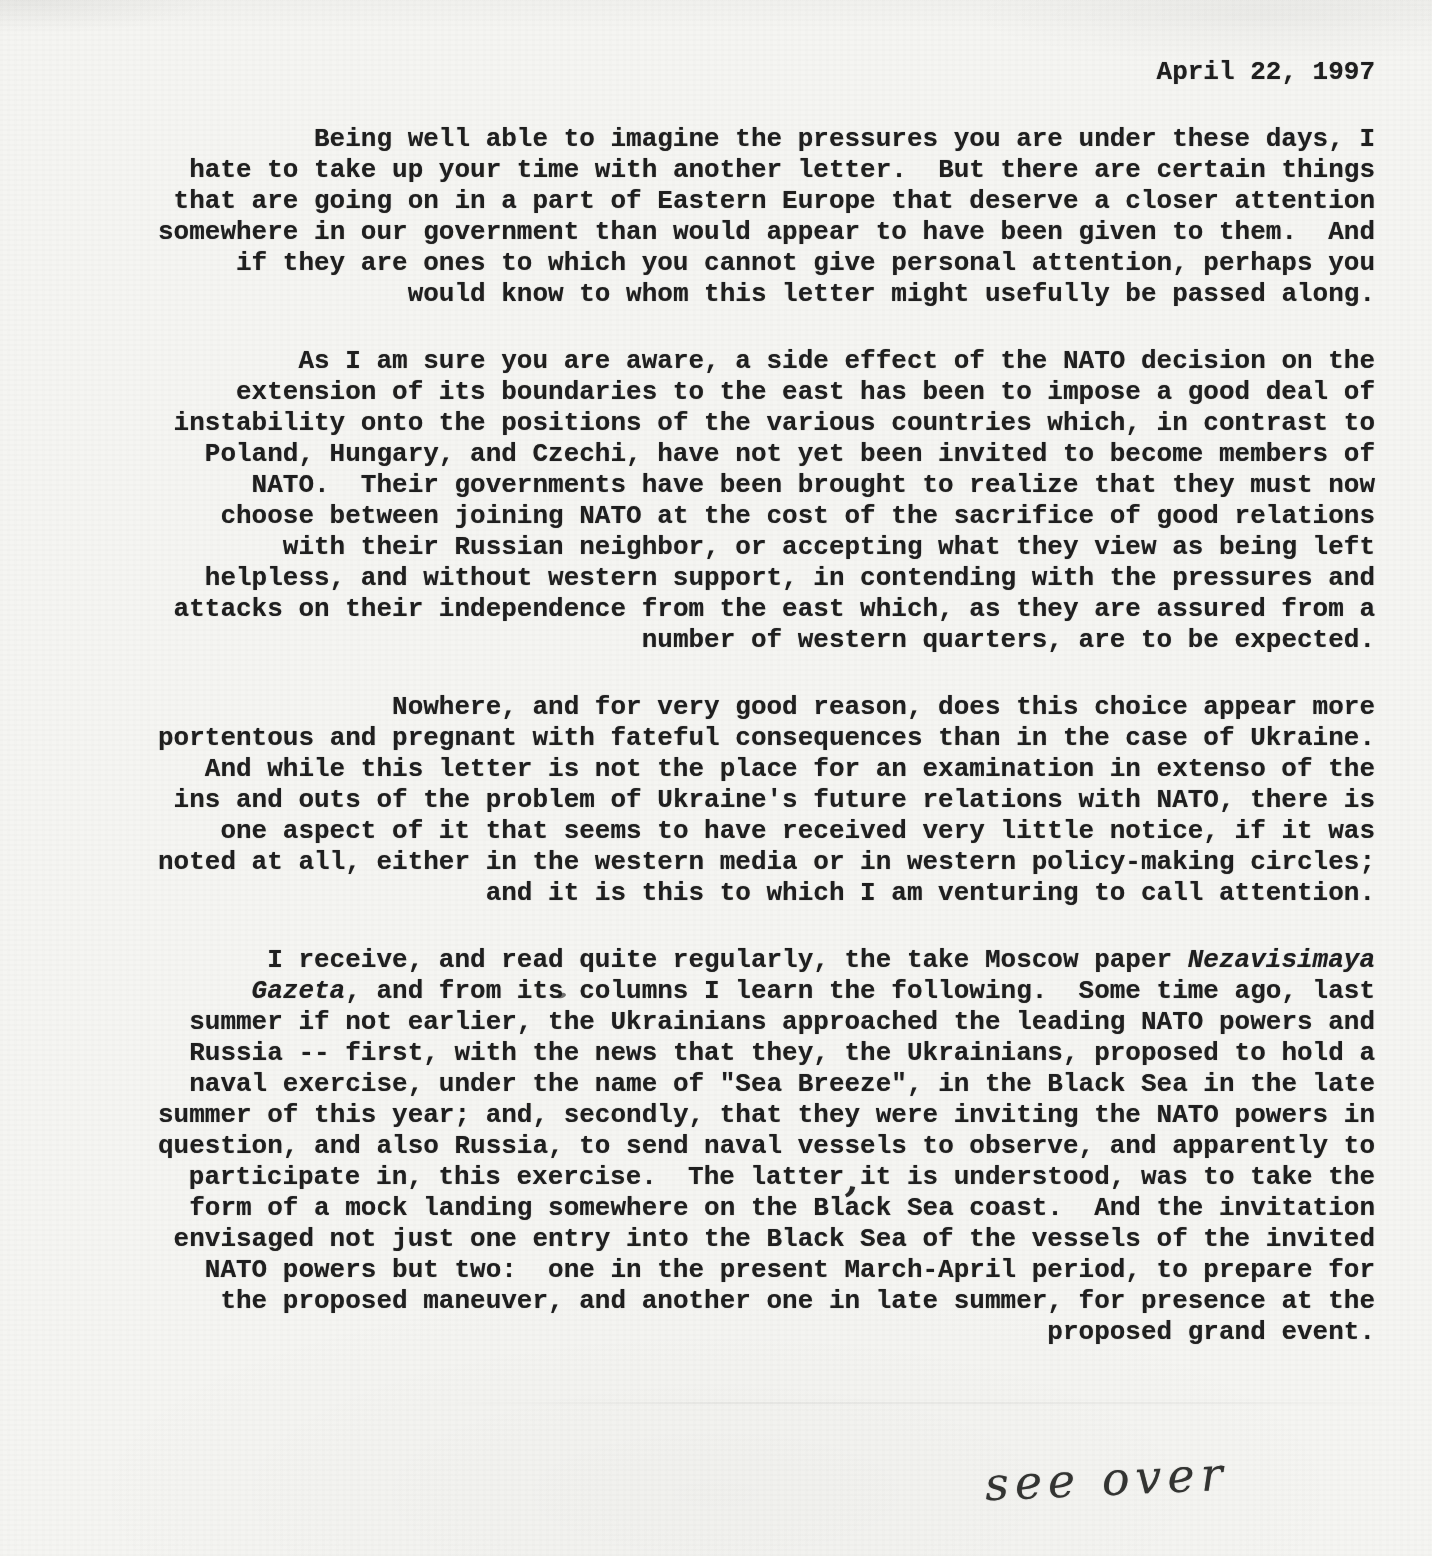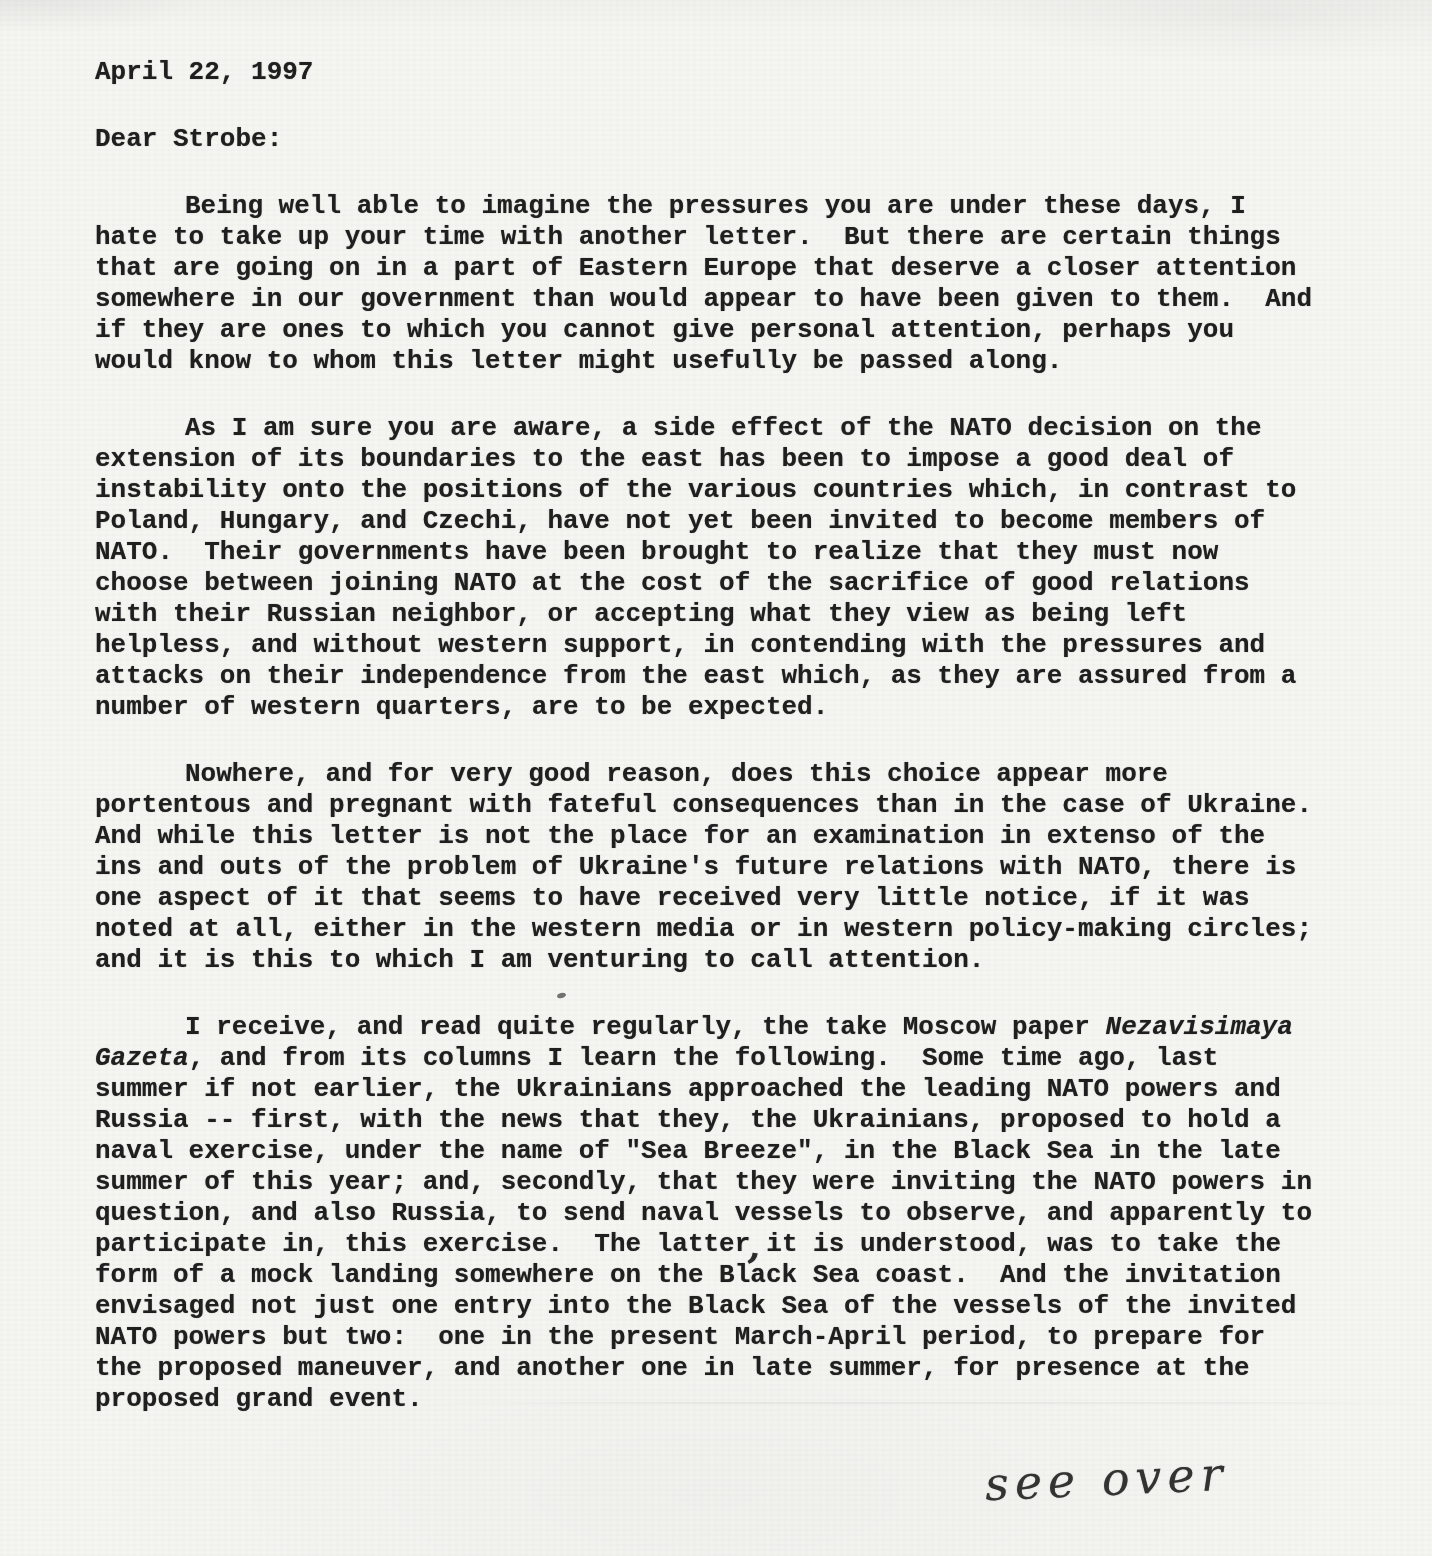--- a/index.html
+++ b/index.html
@@ -45,20 +45,21 @@
     width: 1280px;
   }
   .dateline, .salutation, .para {
     margin: 0 0 36px 0;
     font-size: 26px;
     line-height: 31px;
     font-weight: bold;
     white-space: pre-wrap;
     letter-spacing: 0;
     text-shadow: 0 0 1px rgba(35,35,35,0.55);
+    text-align: right;
   }
   .para.indent { text-indent: 90px; }
   .it { font-style: italic; }
   .hw-comma {
     display: inline-block;
     width: 16px;
     font-family: "DejaVu Serif", serif;
     font-weight: bold;
     font-size: 36px;
     line-height: 10px;
@@ -94,21 +95,20 @@
 </head>
 <body>
 
 <div class="page">
   <div class="grain"></div>
   <div class="crease"></div>
   <div class="speck"></div>
 
   <div class="letter">
     <p class="dateline">April 22, 1997</p>
-    <p class="salutation">Dear Strobe:</p>
     <p class="para indent">Being well able to imagine the pressures you are under these days, I
 hate to take up your time with another letter.  But there are certain things
 that are going on in a part of Eastern Europe that deserve a closer attention
 somewhere in our government than would appear to have been given to them.  And
 if they are ones to which you cannot give personal attention, perhaps you
 would know to whom this letter might usefully be passed along.</p>
     <p class="para indent">As I am sure you are aware, a side effect of the NATO decision on the
 extension of its boundaries to the east has been to impose a good deal of
 instability onto the positions of the various countries which, in contrast to
 Poland, Hungary, and Czechi, have not yet been invited to become members of

